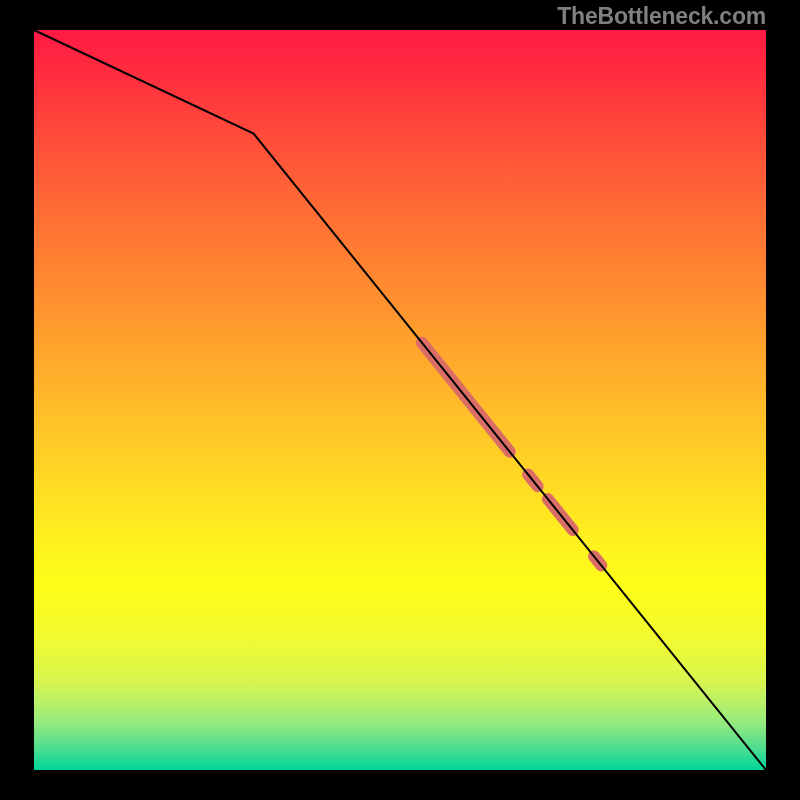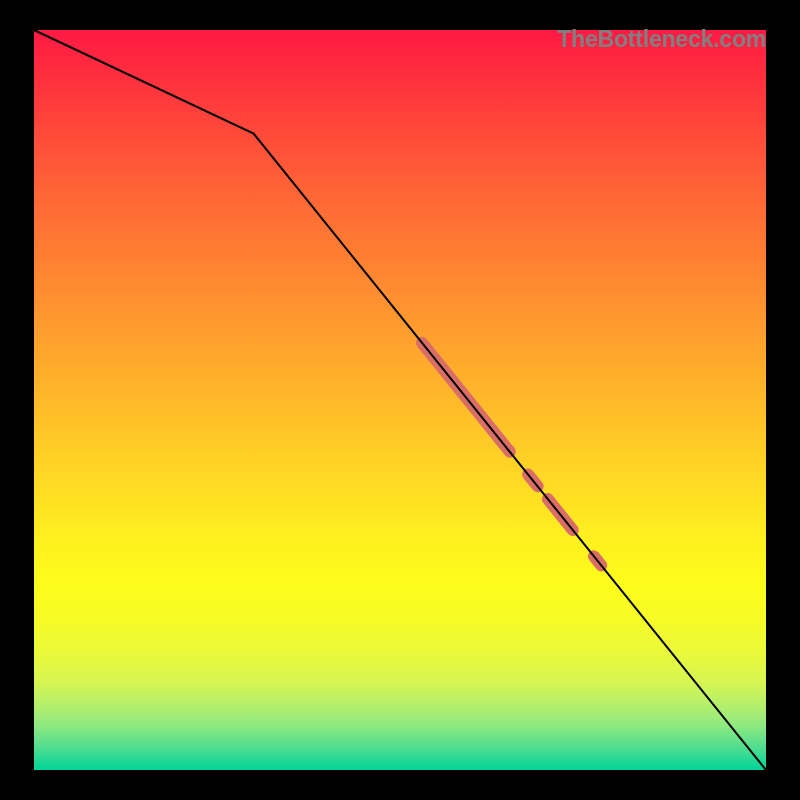--- a/index.html
+++ b/index.html
@@ -35,21 +35,20 @@
       #8ee980 94%,
       #4fdd90 97%,
       #00d49a 100%
     );
   }
   .watermark {
     position: absolute;
     font: 700 23px Arial, Helvetica, sans-serif;
     color: #808080;
     letter-spacing: -0.2px;
-    margin-top: 23px;
   }
   svg.overlay {
     position: absolute;
     left: 0;
     top: 0;
   }
 </style>
 </head>
 <body>
 

